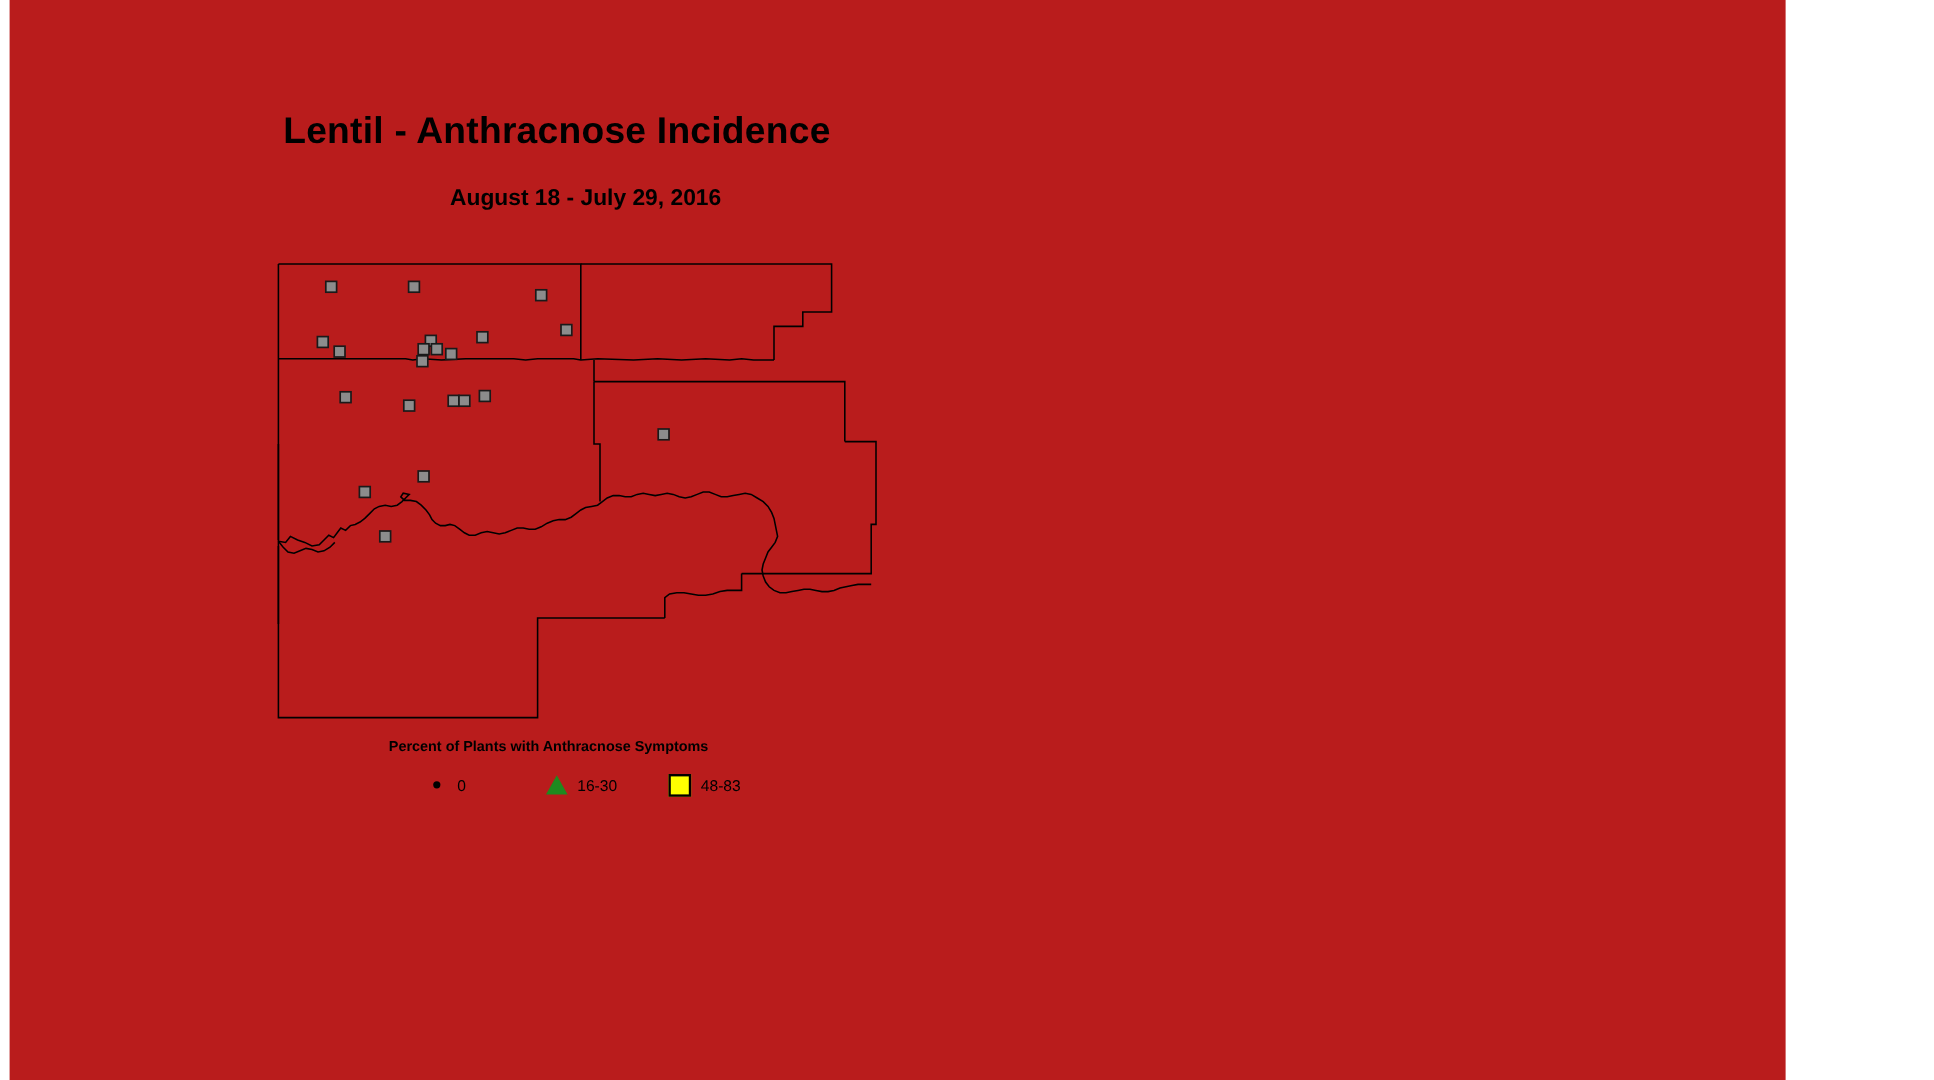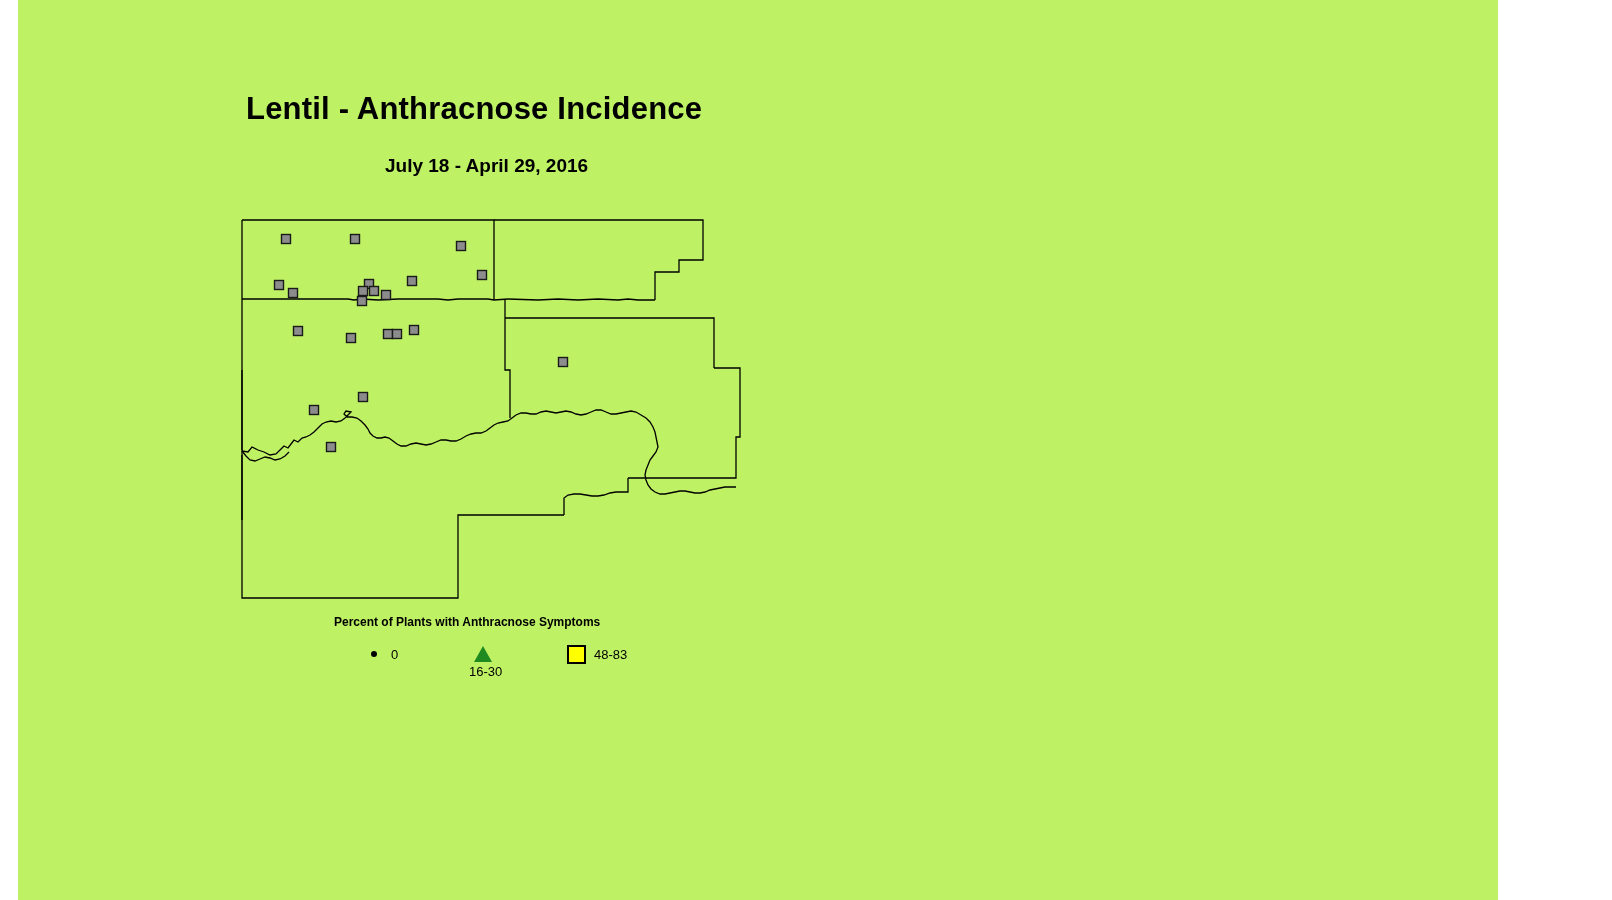--- a/index.html
+++ b/index.html
@@ -11,24 +11,24 @@
     width: 1612px;
     height: 900px;
     position: relative;
     font-family: "Liberation Sans", sans-serif;
     color: #000000;
     overflow: hidden;
   }
 
   #page {
     position: absolute;
-    left: 18px; top: 0;
+    left: 8px; top: 0;
     width: 1480px;
     height: 900px;
-    background: #bef264;
+    background: #b91c1c;
   }
 
   .title {
     position: absolute;
     left: 228px;
     top: 92px;
     font-size: 31px;
     font-weight: bold;
     letter-spacing: 0.2px;
     white-space: nowrap;
@@ -133,21 +133,21 @@
     background: #0b4fe0;
   }
 </style>
 </head>
 <body>
 
 <div id="page">
 
   <div class="title">Lentil - Anthracnose Incidence</div>
 
-  <div class="subtitle">July 18 - April 29, 2016</div>
+  <div class="subtitle">August 18 - July 29, 2016</div>
 
   <svg id="map-svg" viewBox="0 0 1612 900">
     <g fill="none" stroke="#000000" stroke-width="1.3">
 
       <path d="
         M 224,220
         L 224,598
         L 440,598
         L 440,515
         L 546,515
@@ -255,21 +255,21 @@
 
   <div class="legend-row" style="left:345px; top:643px; width:340px;">
 
     <div class="legend-entry" style="left:0px;">
       <span class="legend-sym">
         <span class="sym-dot"></span>
       </span>
       <span class="legend-label">0</span>
     </div>
 
-    <div class="legend-entry" style="left:100px;flex-direction:column;">
+    <div class="legend-entry" style="left:100px;">
       <span class="legend-sym">
         <span class="sym-tri-green"></span>
       </span>
       <span class="legend-label">16-30</span>
     </div>
 
     <div class="legend-entry" style="left:203px;">
       <span class="legend-sym">
         <span class="sym-square-yellow"></span>
       </span>

